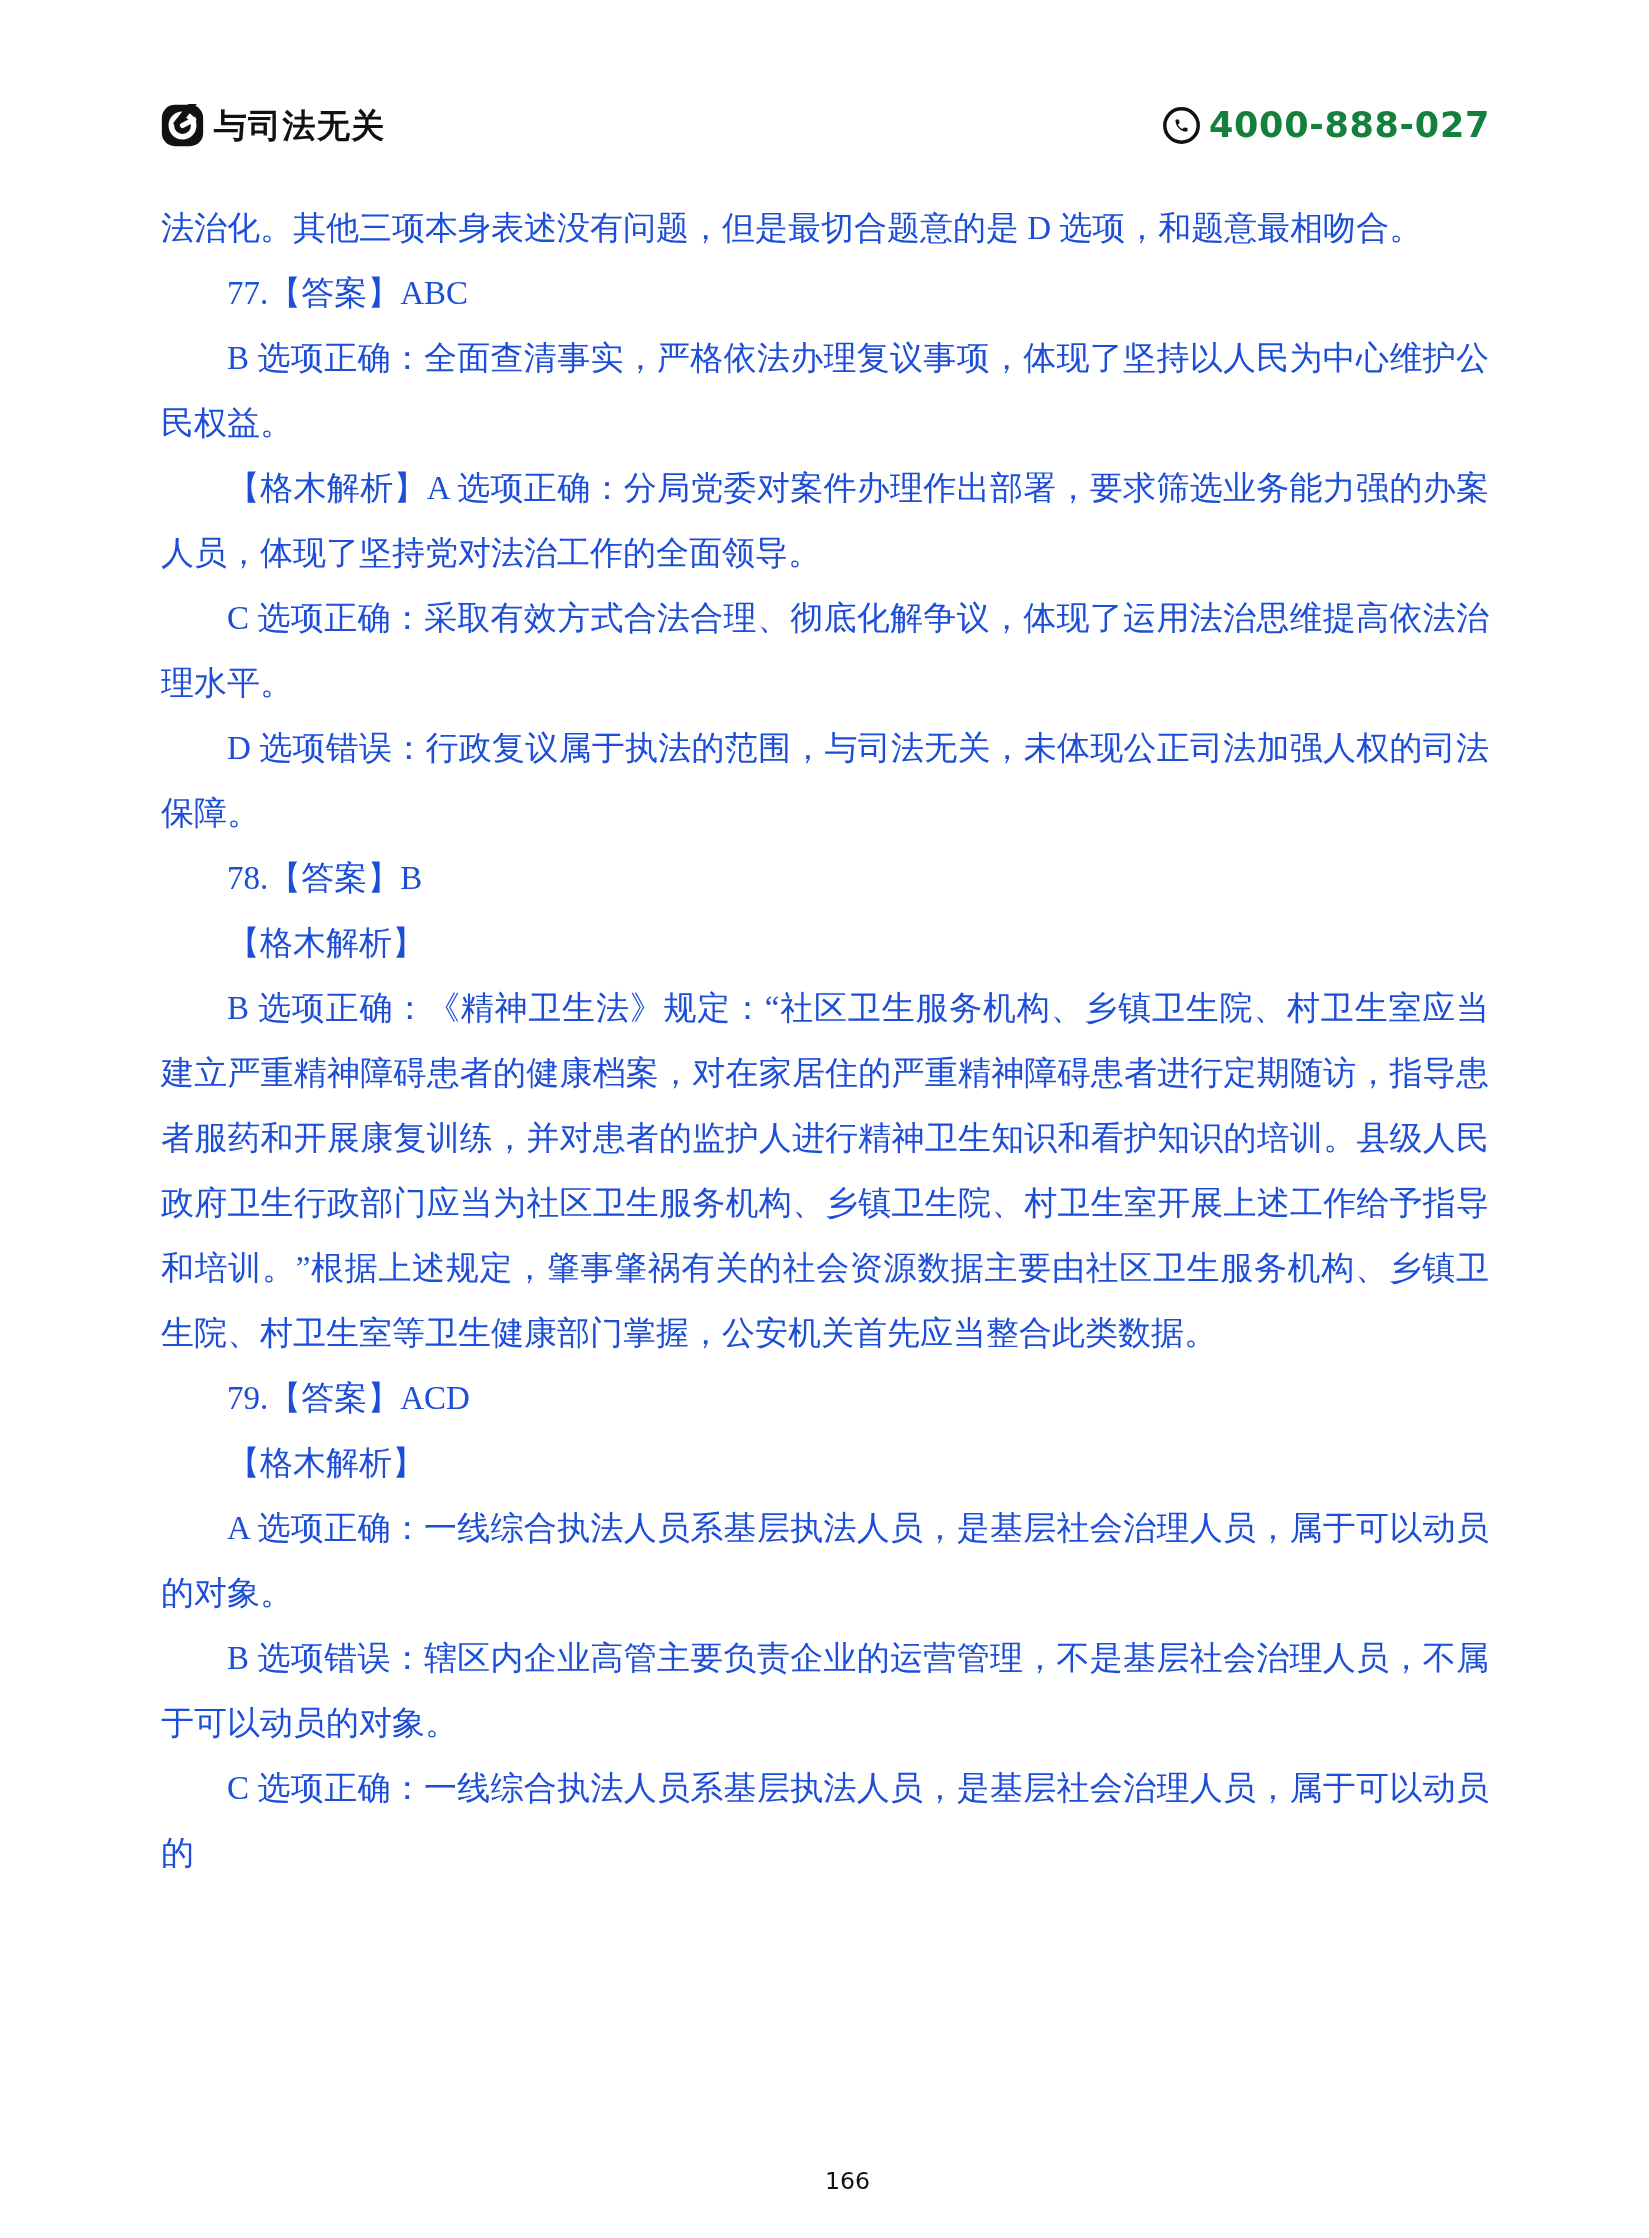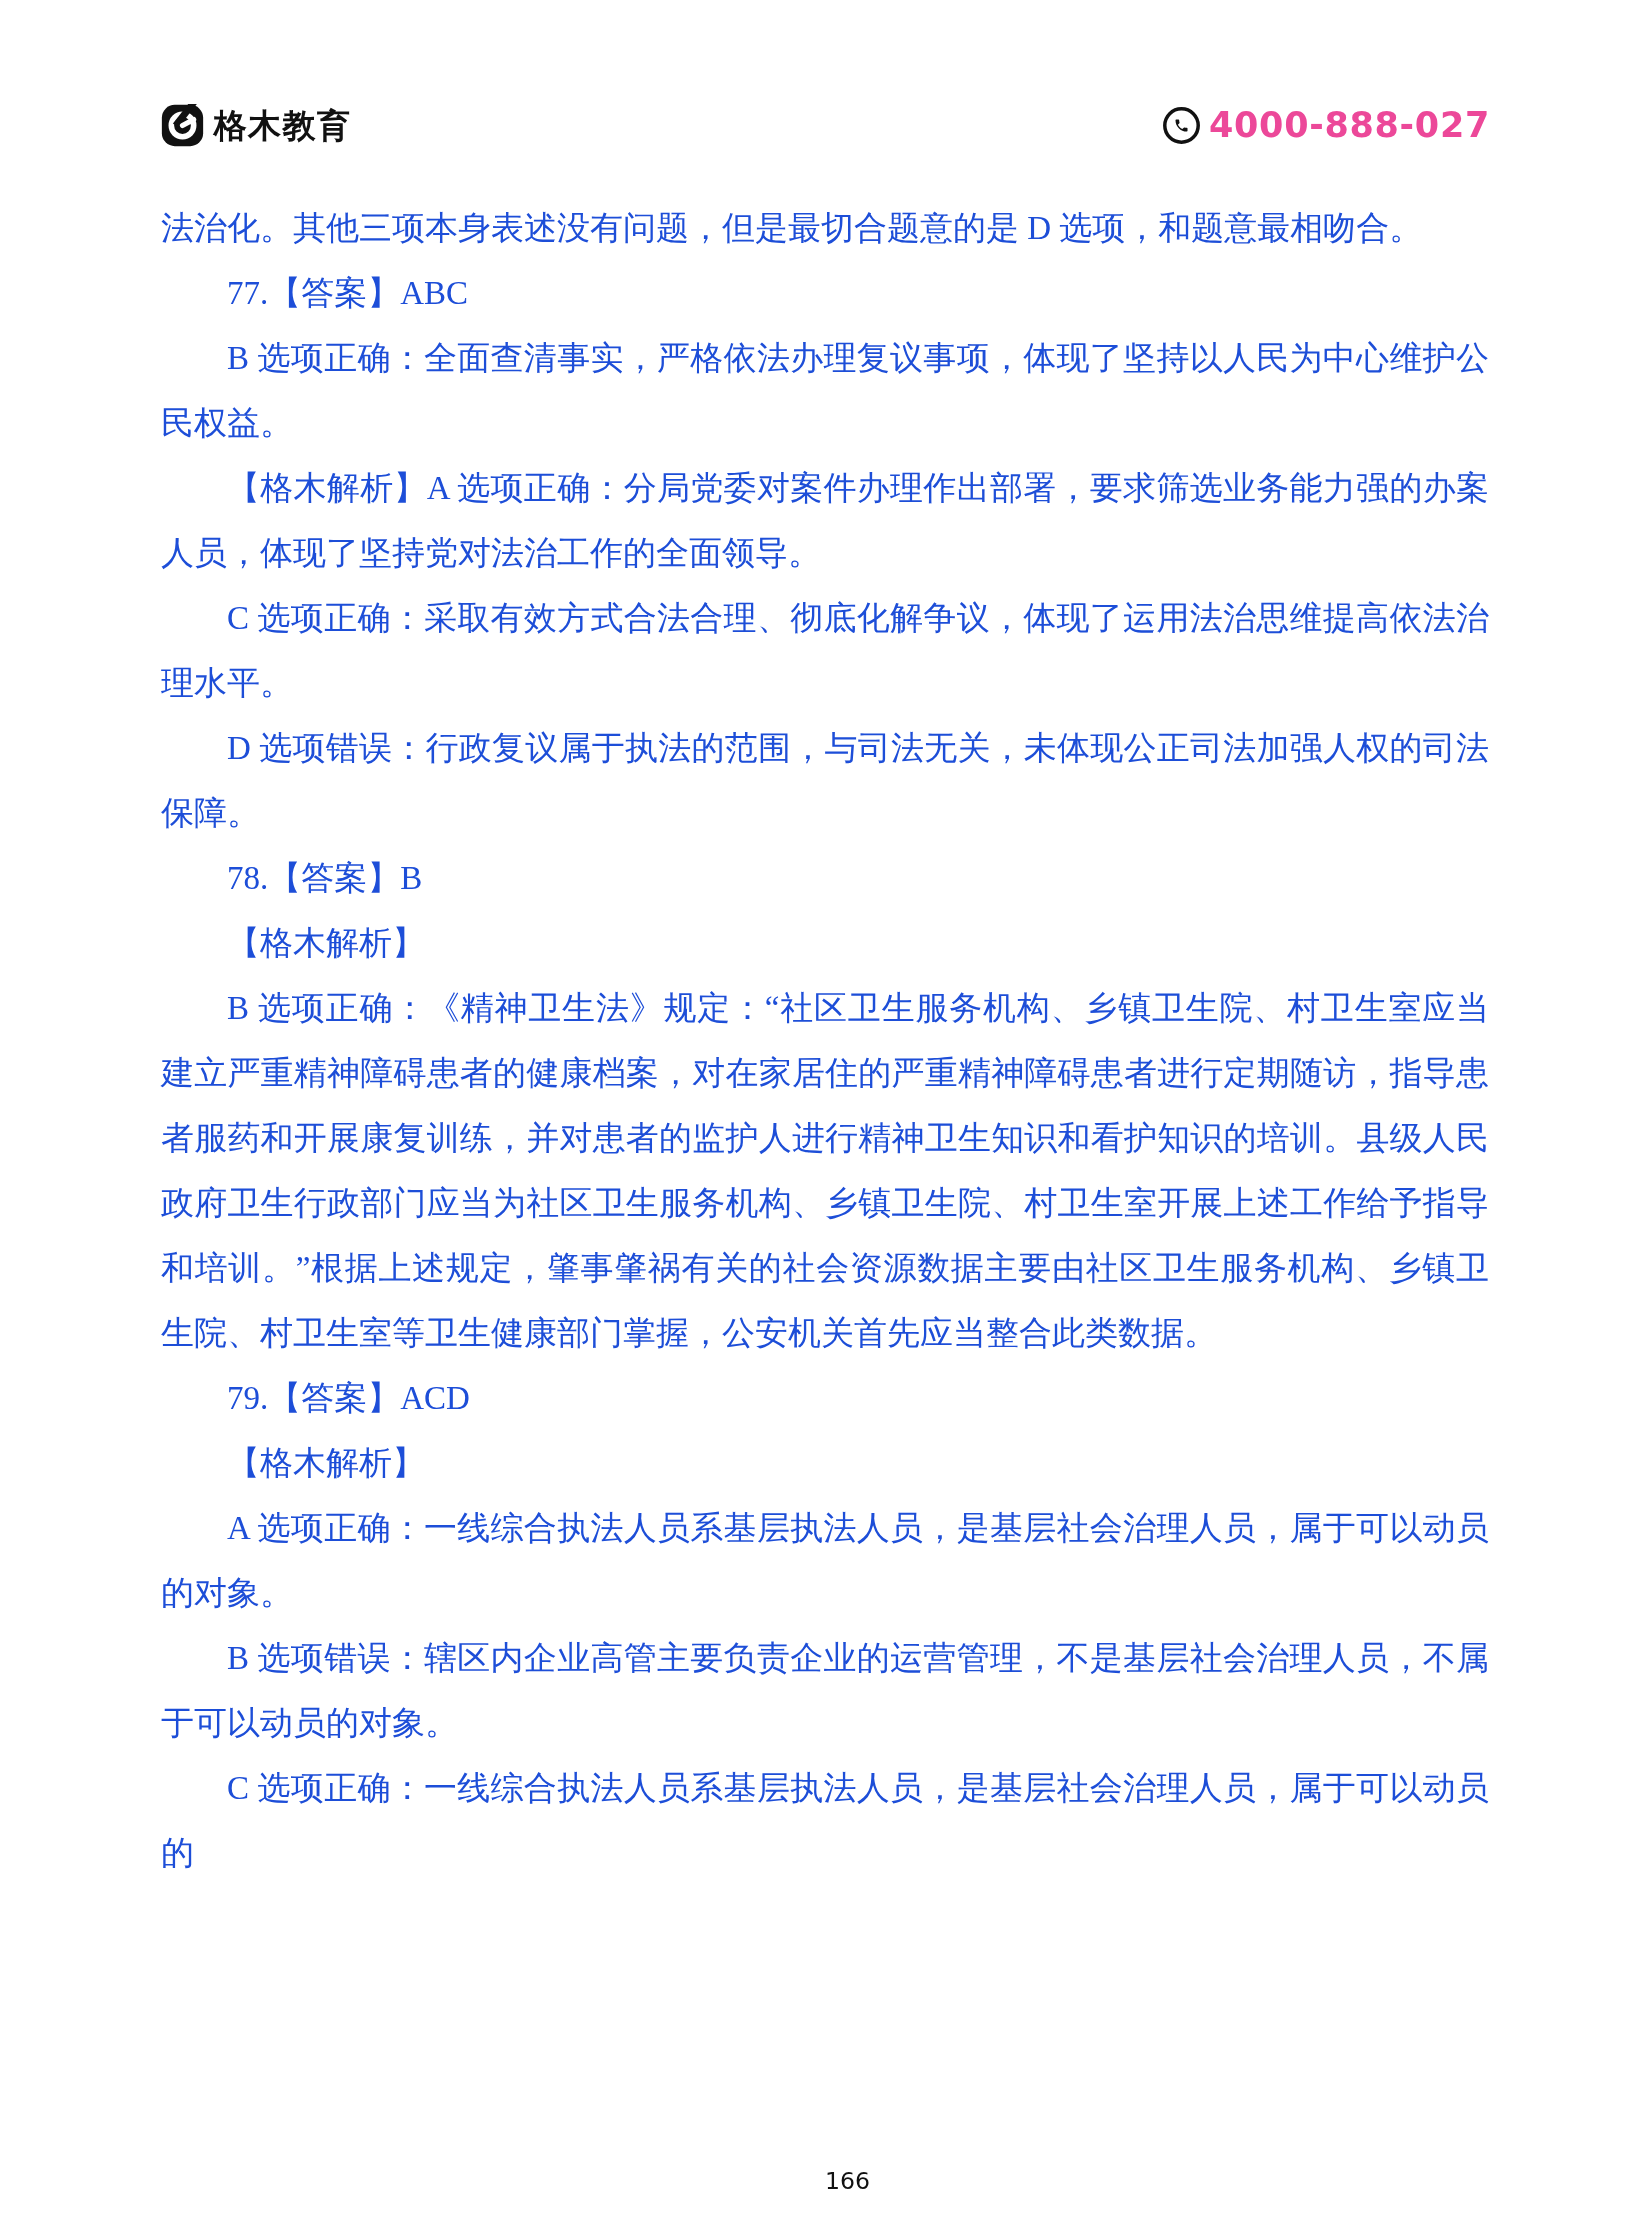--- a/index.html
+++ b/index.html
@@ -45,21 +45,21 @@
     display: flex;
     align-items: center;
     gap: 8.3px;
   }
   .phone-icon svg { display: block; }
   .phone-number {
     font-family: "DejaVu Sans", "Liberation Sans", sans-serif;
     font-weight: 700;
     font-size: 35px;
     letter-spacing: 0.7px;
-    color: #ec4899;
+    color: #15803d;
     line-height: 1;
   }
   
   .doc-body {
     position: absolute;
     top: 196px;
     left: 161px;
     width: 1328px;
     font-size: 33px;
     line-height: 65px;
@@ -94,21 +94,21 @@
   <div class="header">
     <div class="brand">
       <span class="brand-icon">
         <svg width="43" height="43" viewBox="0 0 100 100" aria-hidden="true">
           <rect x="2" y="2" width="96" height="96" rx="30" ry="30" fill="#111111"></rect>
           <circle cx="50" cy="50" r="26" fill="none" stroke="#ffffff" stroke-width="13"></circle>
           <rect x="42" y="-14" width="16" height="70" fill="#111111" transform="rotate(38 50 30)"></rect>
           <path d="M50 50 L76 36" stroke="#ffffff" stroke-width="12" stroke-linecap="round"></path>
         </svg>
       </span>
-      <span class="brand-name">格木教育</span>
+      <span class="brand-name">与司法无关</span>
     </div>
     <div class="phone">
       <span class="phone-icon">
         <svg width="39" height="39" viewBox="0 0 56 56" aria-hidden="true">
           <circle cx="28" cy="28" r="24" fill="none" stroke="#111111" stroke-width="5"></circle>
           <g transform="translate(16.5,16.5) scale(0.96)">
             <path fill="#111111" d="M6.62 10.79c1.44 2.83 3.76 5.14 6.59 6.59l2.2-2.2c.27-.27.67-.36 1.02-.24 1.12.37 2.33.57 3.57.57.55 0 1 .45 1 1V20c0 .55-.45 1-1 1-9.39 0-17-7.61-17-17 0-.55.45-1 1-1h3.5c.55 0 1 .45 1 1 0 1.25.2 2.45.57 3.57.11.35.03.74-.25 1.02l-2.2 2.2z"></path>
           </g>
         </svg>
       </span>

